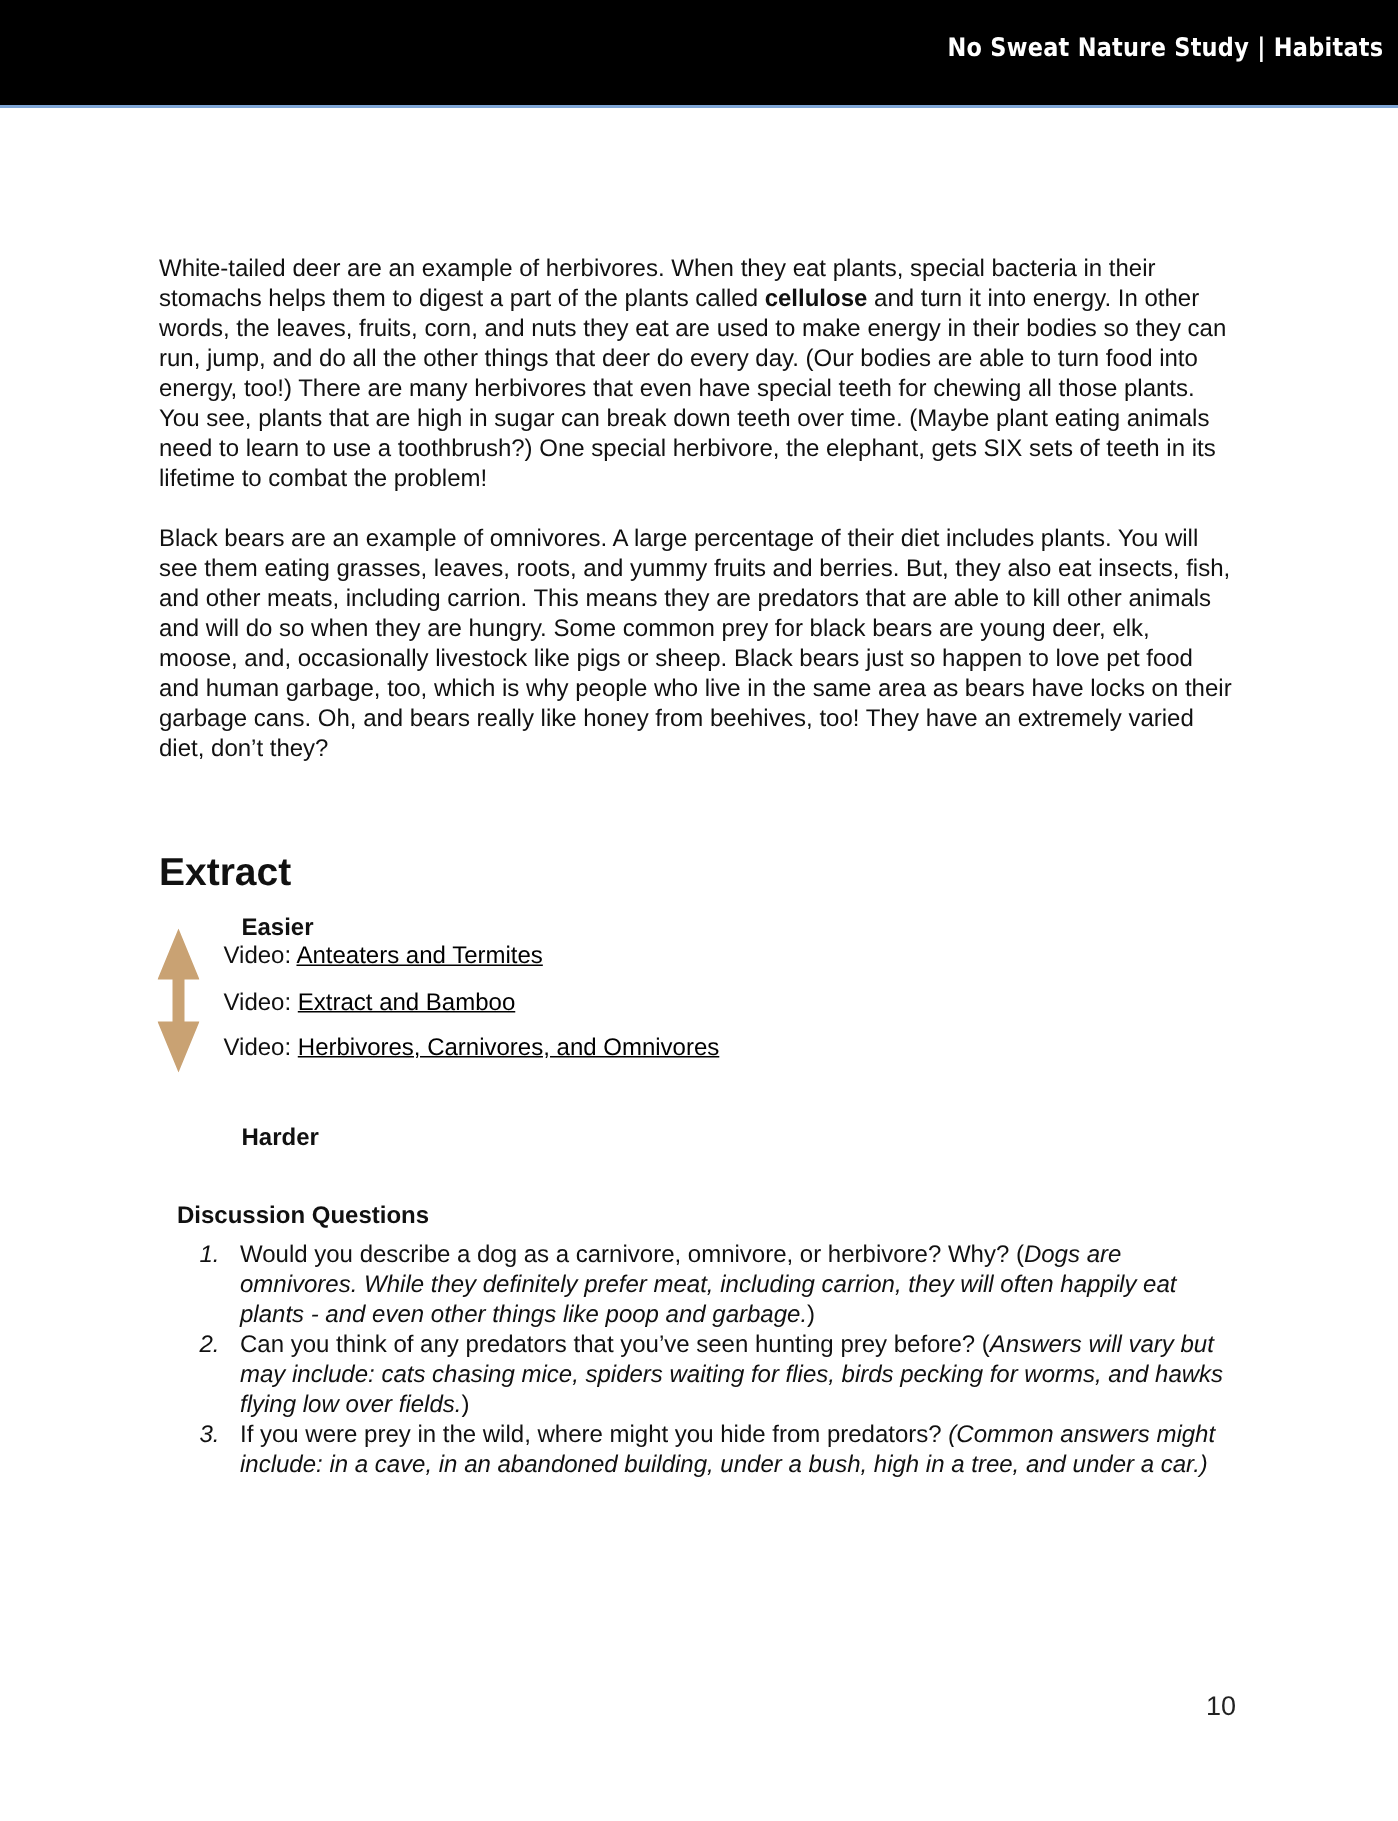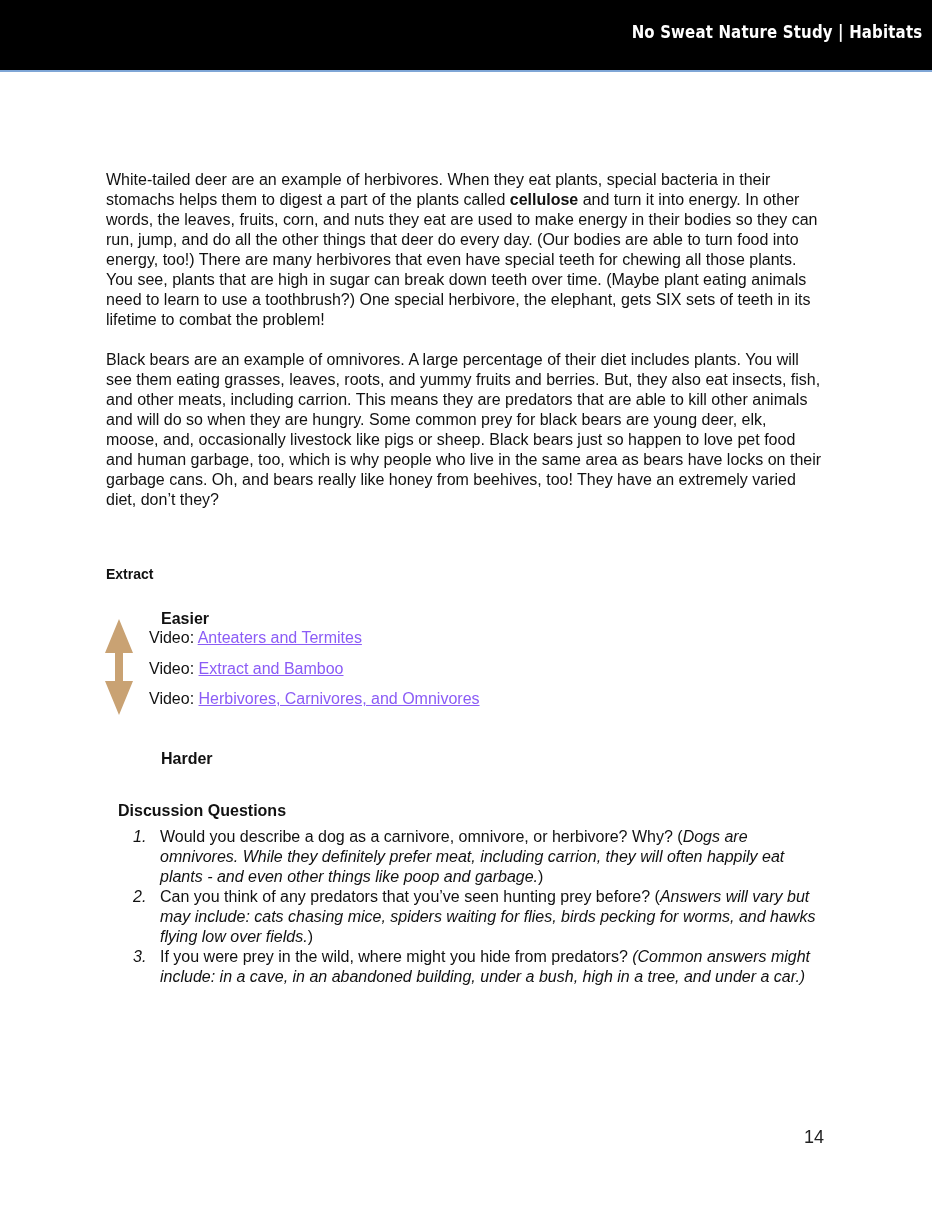--- a/index.html
+++ b/index.html
@@ -16,31 +16,31 @@
     font-family: "DejaVu Sans", sans-serif; font-weight: bold; font-size: 17px;
     letter-spacing: 0.2px; transform: scaleX(0.88); transform-origin: right center;
   }
   .para {
     position: absolute; left: 106px; width: 716px;
     font-size: 16px; line-height: 20px; margin: 0;
   }
   #para1 { top: 170px; }
   #para2 { top: 350px; }
   .section-heading {
-    position: absolute; left: 106px; top: 566px; font-size: 14px; font-weight: bold; margin: 0;
+    position: absolute; left: 106px; top: 566px; font-size: 26px; font-weight: bold; margin: 0;
   }
   .arrow { position: absolute; left: 105px; top: 619px; width: 28px; height: 96px; }
   .level-label { position: absolute; left: 161px; font-size: 16px; font-weight: bold; }
   #easier { top: 610px; }
   #harder { top: 750px; }
   .video-row { position: absolute; left: 149px; font-size: 16px; line-height: 20px; }
   #v1 { top: 628px; }
   #v2 { top: 659px; }
   #v3 { top: 689px; }
-  .video-link { color: #8b5cf6; text-decoration: underline; cursor: pointer; margin-top: 48px; }
+  .video-link { color: #000000; text-decoration: underline; cursor: pointer; margin-top: 48px; }
   .dq-heading { position: absolute; left: 106px; top: 790px; font-size: 16px; font-weight: bold; margin: 12px; }
   .dq-list { position: absolute; left: 106px; top: 827px; width: 720px; margin: 0; padding: 0; list-style: none; }
   .dq-item { position: relative; padding-left: 54px; font-size: 16px; line-height: 20px; }
   .dq-num { position: absolute; left: 27px; top: 0; font-style: italic; }
   .dq-answer { font-style: italic; }
   .page-number { position: absolute; right: 108px; top: 1127px; font-size: 18px; color: #222; }
 </style>
 </head>
 <body>
 
@@ -79,13 +79,13 @@
     <span class="dq-num">1.</span><span>Would you describe a dog as a carnivore, omnivore, or herbivore? Why? (</span><span class="dq-answer">Dogs are omnivores. While they definitely prefer meat, including carrion, they will often happily eat plants - and even other things like poop and garbage.</span><span>)</span>
   </li>
   <li class="dq-item">
     <span class="dq-num">2.</span><span>Can you think of any predators that you’ve seen hunting prey before? (</span><span class="dq-answer">Answers will vary but may include: cats chasing mice, spiders waiting for flies, birds pecking for worms, and hawks flying low over fields.</span><span>)</span>
   </li>
   <li class="dq-item">
     <span class="dq-num">3.</span><span>If you were prey in the wild, where might you hide from predators? </span><span class="dq-answer">(Common answers might include: in a cave, in an abandoned building, under a bush, high in a tree, and under a car.)</span><span></span>
   </li>
 </ol>
 
-<div class="page-number">14</div>
+<div class="page-number">10</div>
 
 </body></html>

